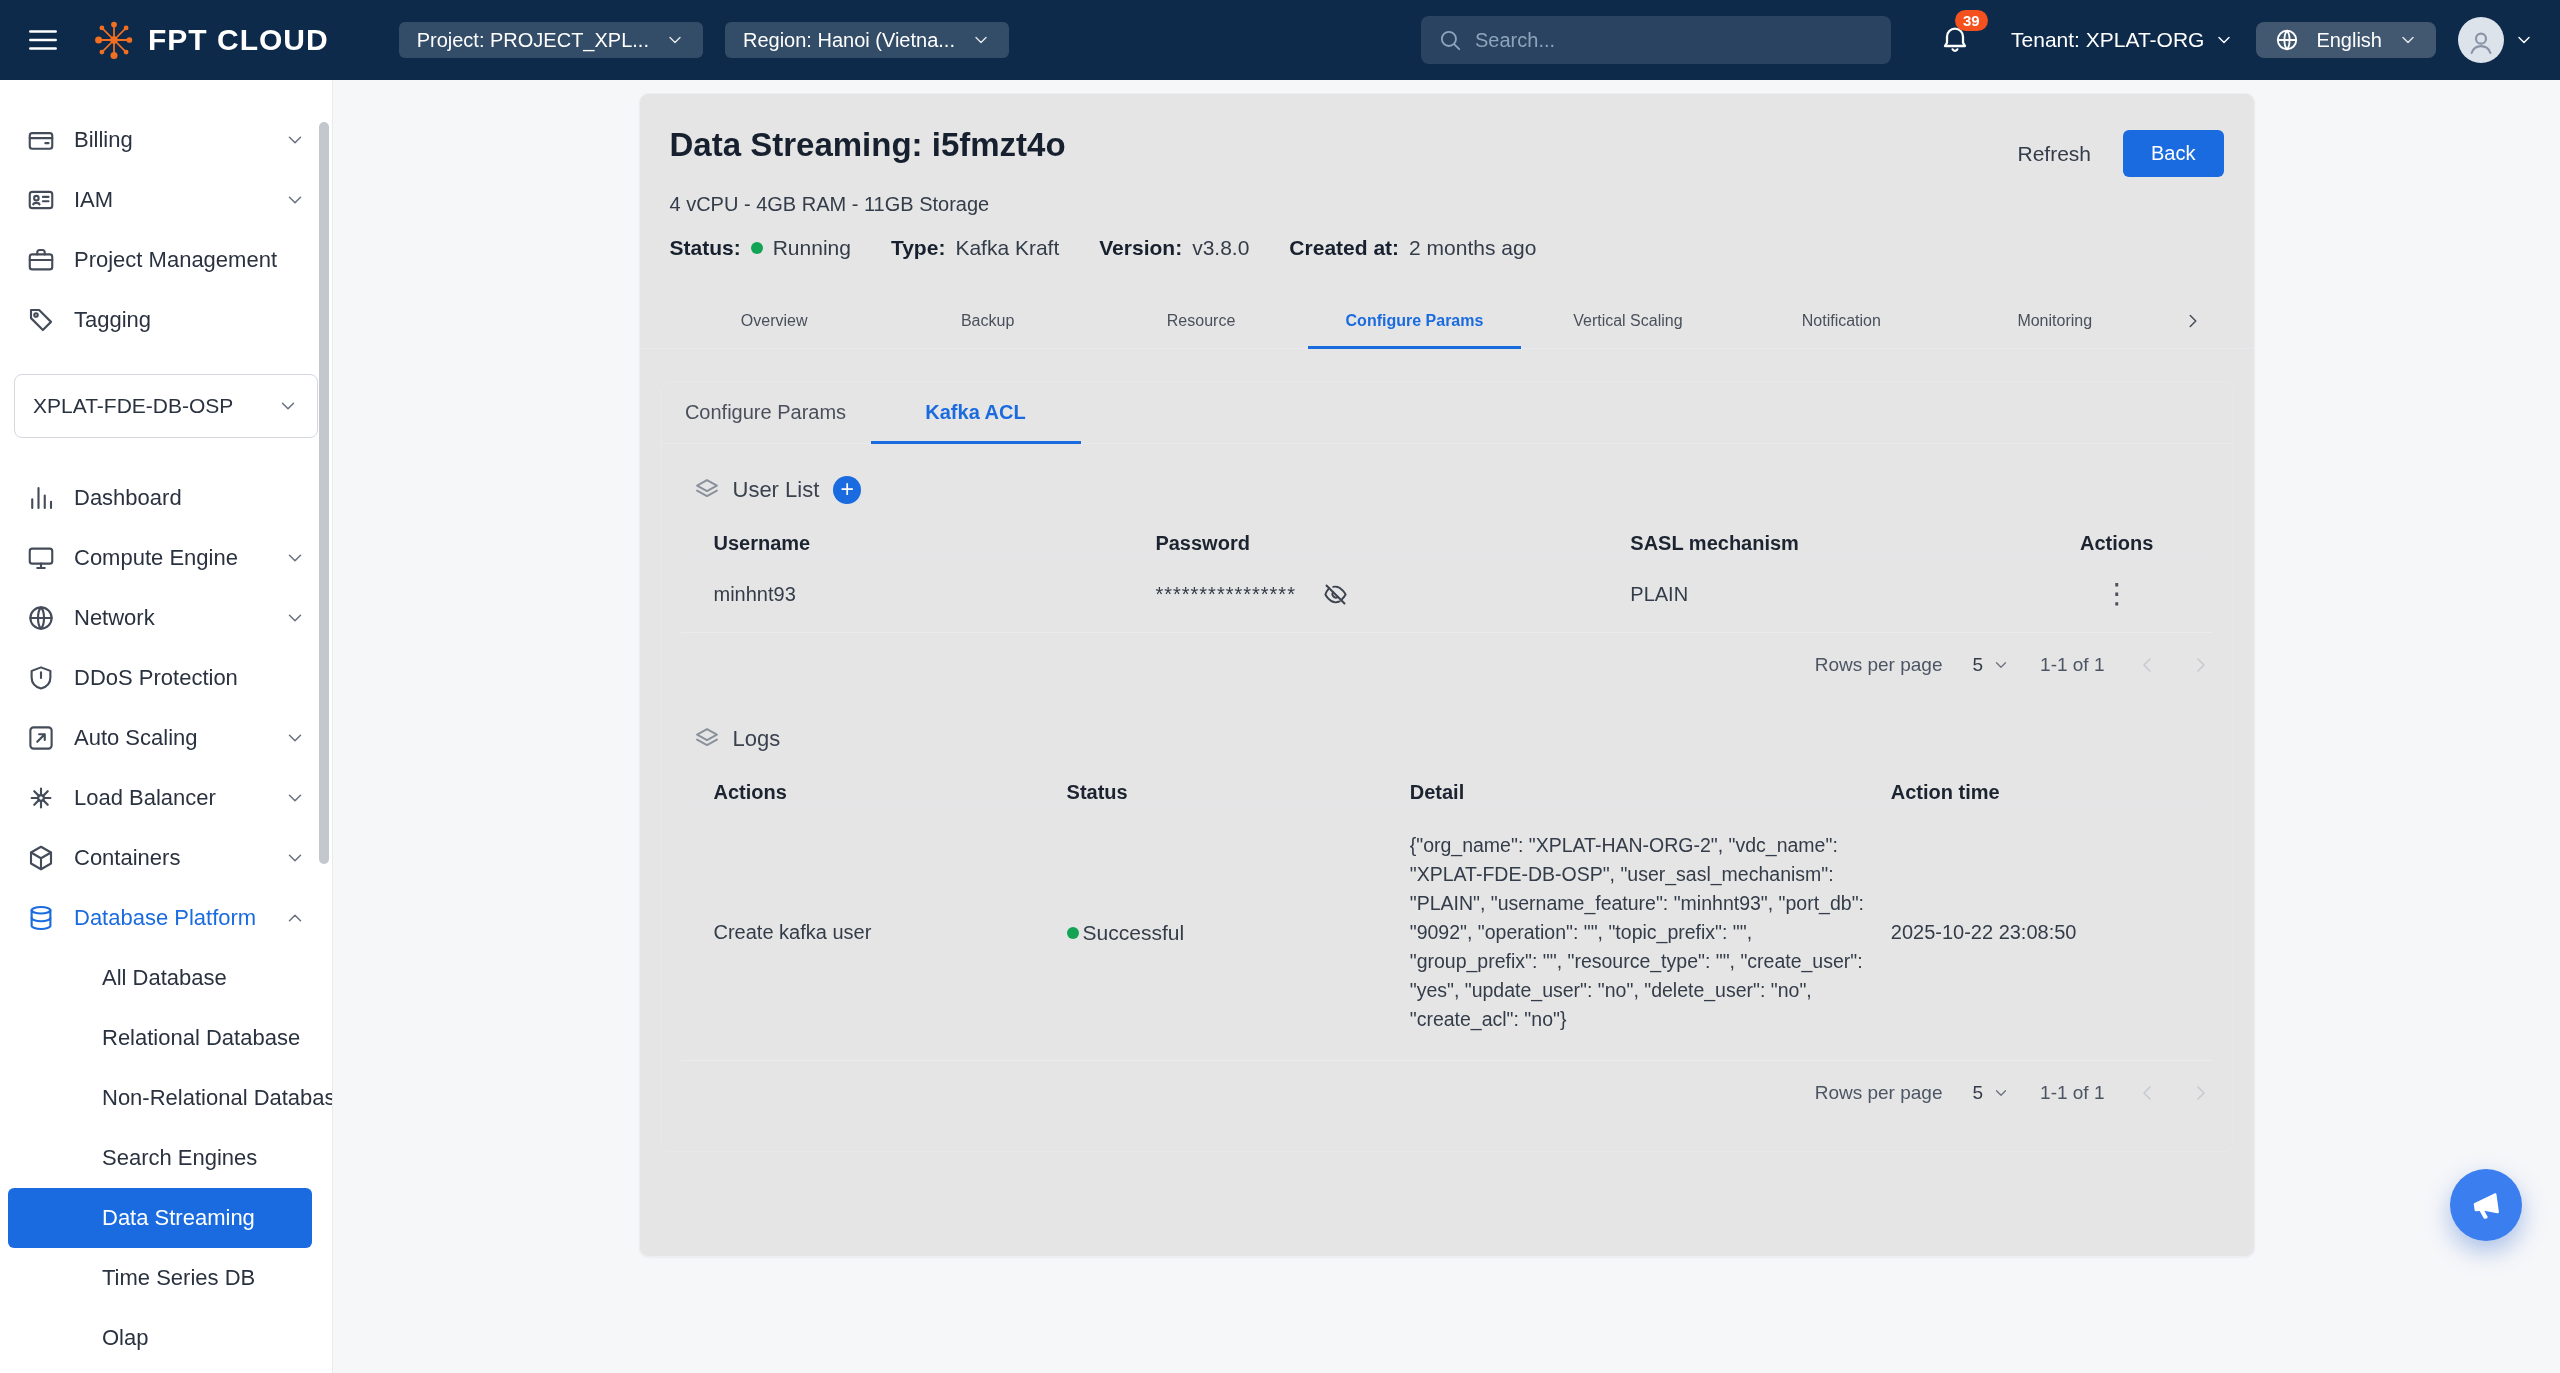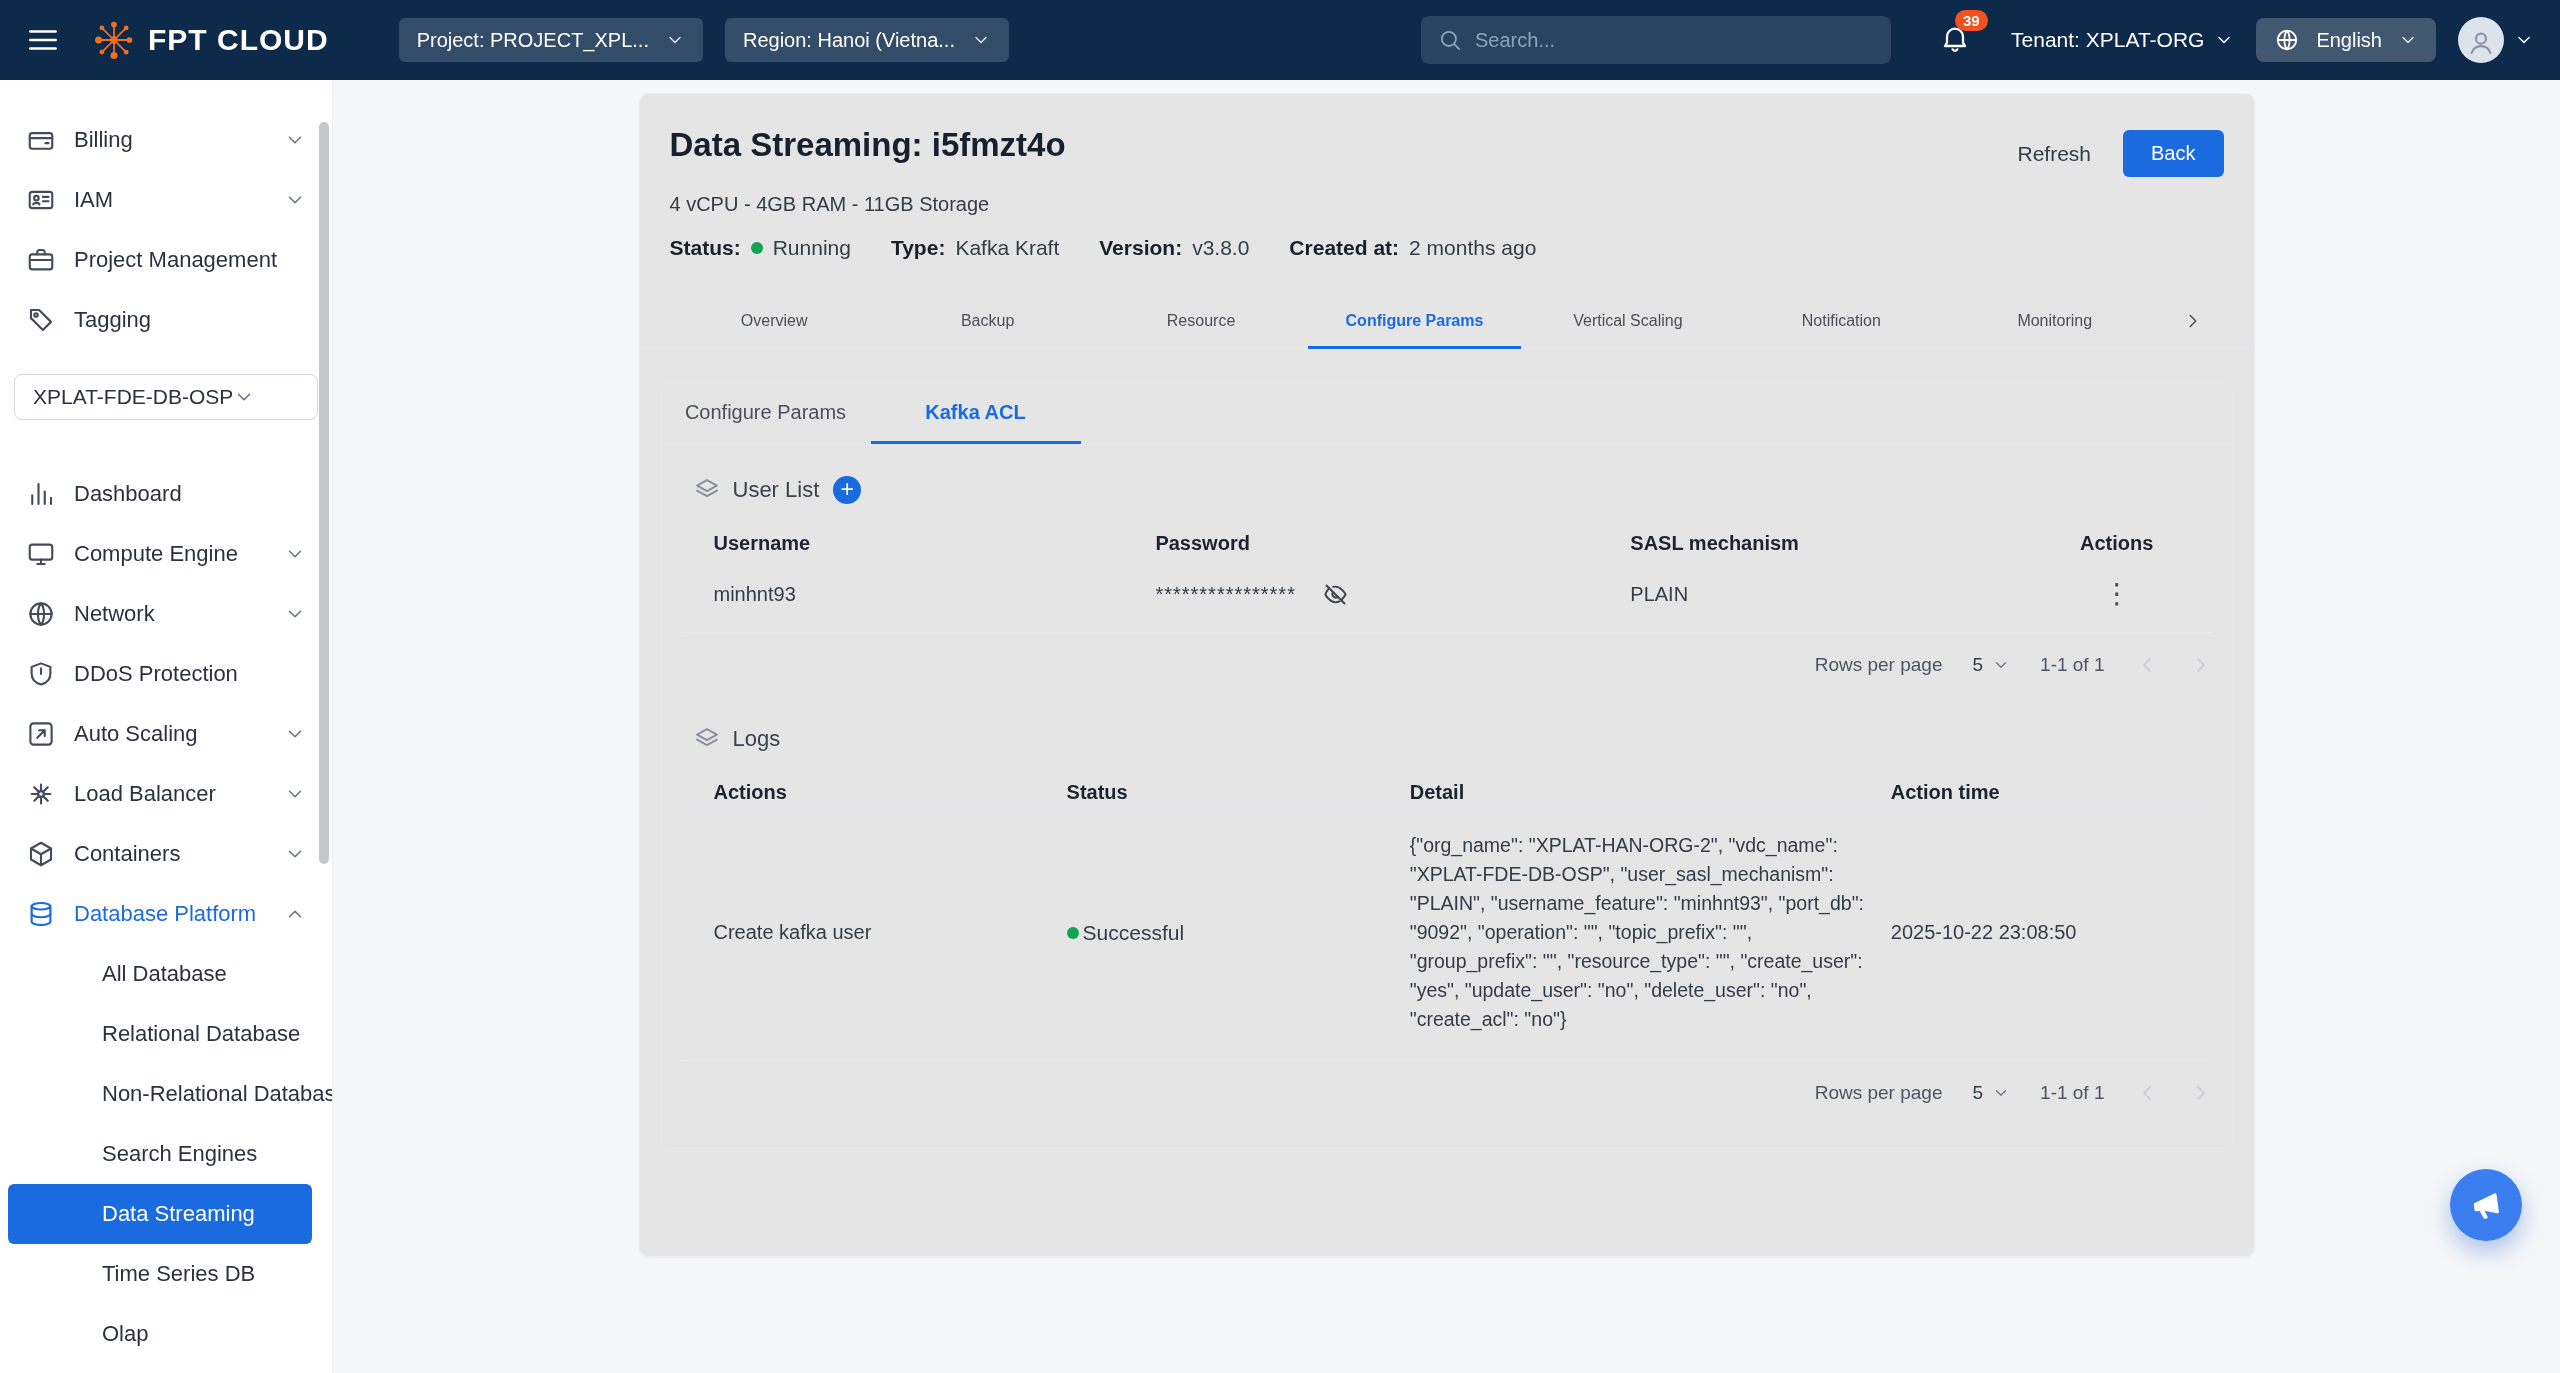--- a/index.html
+++ b/index.html
@@ -7,21 +7,21 @@
   body { font-family:"Liberation Sans", sans-serif; background:#f6f7f9; color:#2a3240; }
 
   svg.li { fill:none; stroke:currentColor; stroke-width:1.7; stroke-linecap:round; stroke-linejoin:round; }
   svg.fi { fill:currentColor; stroke:none; }
 
   
   .topbar { height:80px; background:#0d2a4a; display:flex; align-items:center; padding:0 26px; color:#fff; gap:22px; }
   .menu-btn { width:34px; height:34px; color:#fff; cursor:pointer; flex-shrink:0; }
   .logo { display:flex; align-items:center; gap:12px; margin-left:10px; cursor:pointer; }
   .logo-text { font-size:30px; font-weight:bold; letter-spacing:1px; white-space:nowrap; }
-  .chip { display:flex; align-items:center; gap:16px; background:rgba(255,255,255,.16); border-radius:6px; height:44px; padding:0 18px; font-size:20px; cursor:pointer; white-space:nowrap; }
+  .chip { display:flex; align-items:center; gap:16px; background:rgba(255,255,255,.16); border-radius:6px; height:36px; padding:0 18px; font-size:20px; cursor:pointer; white-space:nowrap; }
   .chip .chev { width:20px; height:20px; opacity:.85; }
   .chip.project { margin-left:48px; }
   .spacer { flex:1; }
   .search { display:flex; align-items:center; gap:12px; background:rgba(255,255,255,.12); border-radius:8px; height:48px; width:470px; padding:0 16px; margin-right:20px; }
   .search svg { width:26px; height:26px; color:#8ea4bc; flex-shrink:0; }
   .search input { background:transparent; border:none; outline:none; color:#dbe4ee; font-size:20px; width:100%; }
   .search input::placeholder { color:#8ea4bc; }
   .bell-wrap { position:relative; margin:0 18px 0 6px; cursor:pointer; }
   .bell-wrap svg { width:32px; height:32px; color:#fff; }
   .badge { position:absolute; top:-12px; left:16px; background:#f4511e; color:#fff; font-size:15px; font-weight:bold; border-radius:11px; padding:3px 8px; line-height:1; }
@@ -39,21 +39,21 @@
 
   
   .sidebar { width:333px; background:#fff; border-right:1px solid #e8eaee; position:relative; padding-top:30px; flex-shrink:0; overflow:hidden; }
   .side-item { display:flex; align-items:center; gap:18px; height:60px; padding:0 26px; font-size:22px; color:#2a3240; cursor:pointer; }
   .side-item .ic { width:30px; height:30px; color:#444c59; flex-shrink:0; }
   .side-item .lbl { flex:1; white-space:nowrap; overflow:hidden; text-overflow:ellipsis; }
   .side-item .chev { width:22px; height:22px; color:#6b7280; flex-shrink:0; }
   .side-item.active { color:#1a6bdf; }
   .side-item.active .ic { color:#1a6bdf; }
   .chev.up { transform:rotate(180deg); }
-  .side-select { margin:24px 14px 44px; border:1px solid #d4d8de; border-radius:8px; height:46px; display:flex; align-items:center; justify-content:flex-start; padding:0 18px; font-size:21px; cursor:pointer; }
+  .side-select { margin:24px 14px 30px; border:1px solid #d4d8de; border-radius:8px; height:64px; display:flex; align-items:center; justify-content:space-between; padding:0 18px; font-size:21px; cursor:pointer; }
   .side-select .chev { width:22px; height:22px; color:#6b7280; }
   .sub-item { height:60px; display:flex; align-items:center; padding-left:94px; font-size:22px; color:#2a3240; cursor:pointer; margin:0 20px 0 8px; border-radius:6px; white-space:nowrap; }
   .sub-item.selected { background:#1a6bdf; color:#fff; }
   .scroll-thumb { position:absolute; right:3px; top:42px; width:10px; height:742px; background:#c3c7ce; border-radius:5px; cursor:pointer; }
 
   
   .main { flex:1; display:flex; justify-content:center; align-items:flex-start; padding-top:13px; }
   .card { width:1616px; min-height:1164px; background:#e5e5e5; border:1px solid #eceef1; border-radius:10px; padding:26px 0 26px; box-shadow:0 1px 2px rgba(16,24,40,.05); }
   .card-head { display:flex; justify-content:space-between; align-items:flex-start; padding:6px 30px 0; }
   .page-title { font-size:33px; font-weight:bold; color:#17202e; }

